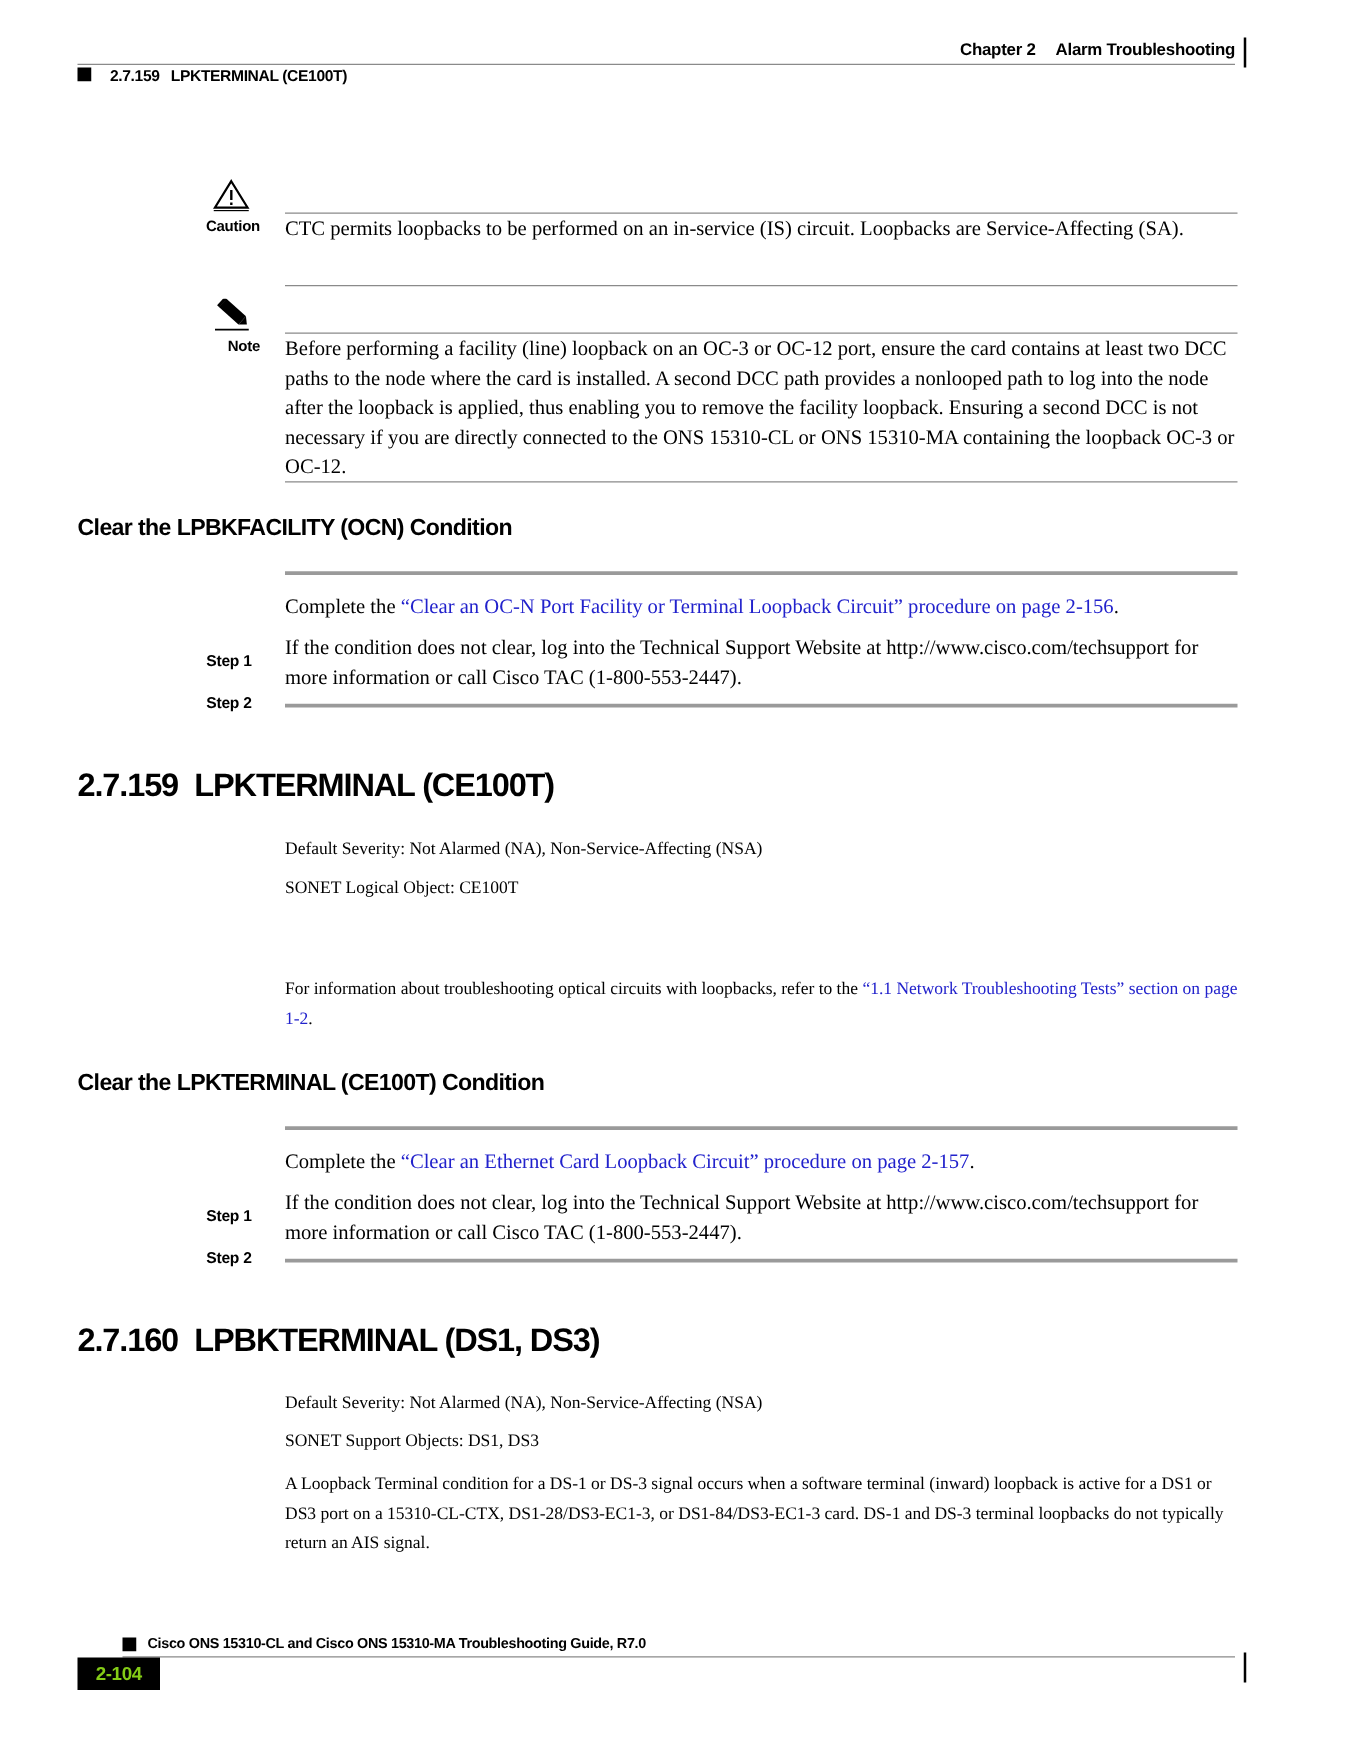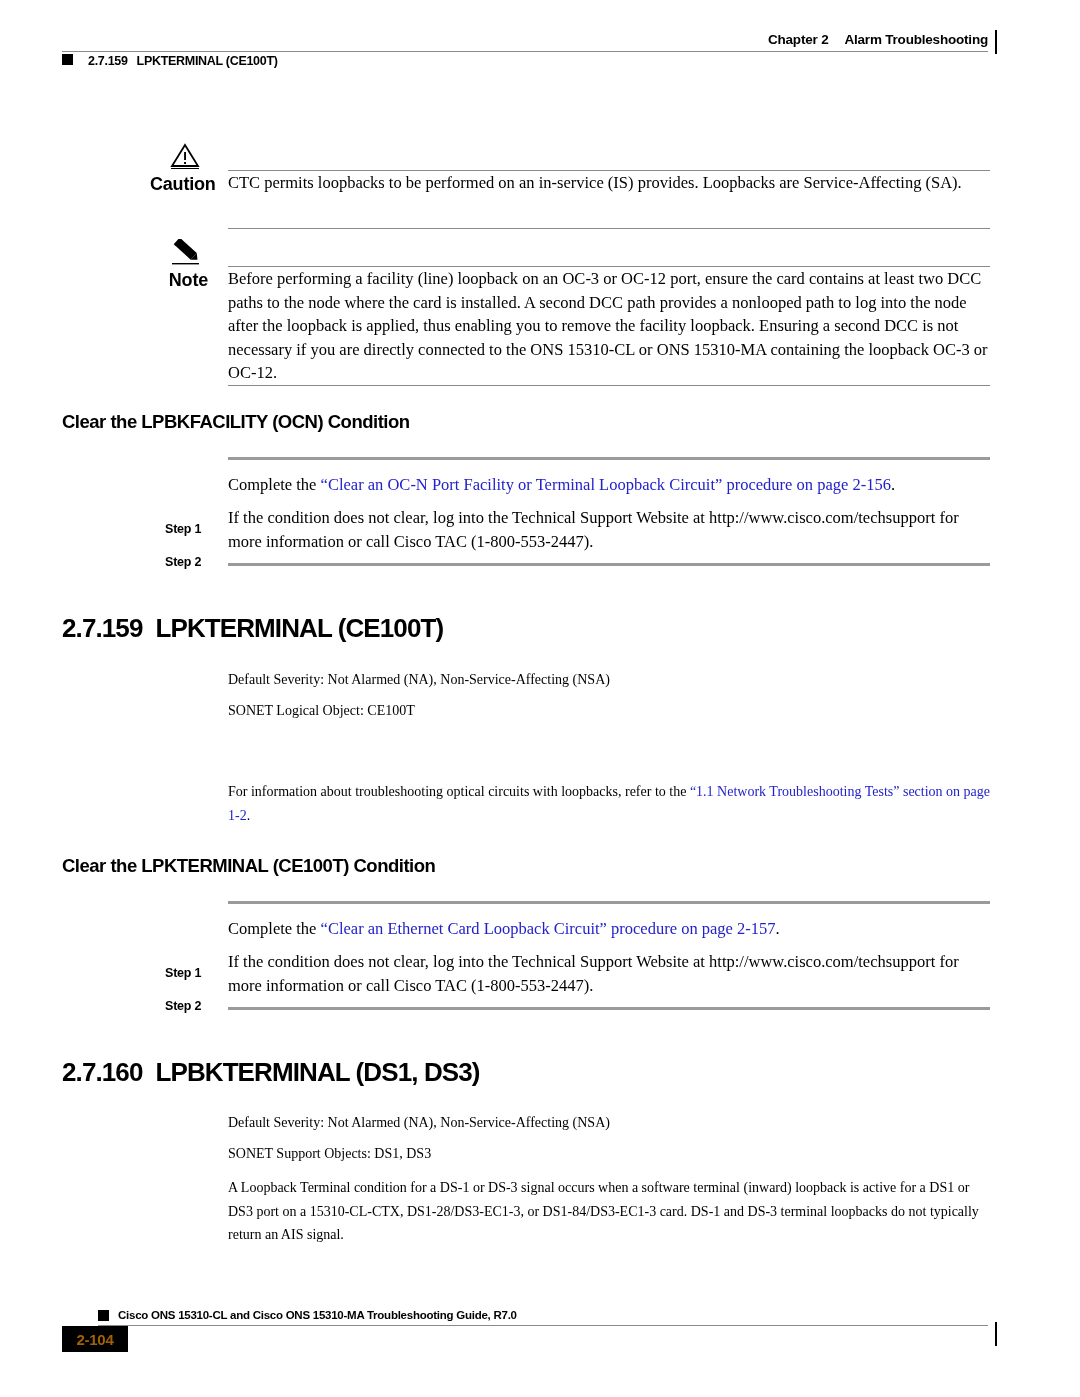--- a/index.html
+++ b/index.html
@@ -95,21 +95,21 @@
     top: 0;
     width: 30px;
     height: 26px;
   }
   .admon-icon svg { display: block; }
   .admon-label {
     position: absolute;
     left: 150px;
     font-family: "Liberation Sans", "DejaVu Sans", sans-serif;
     font-weight: bold;
-    font-size: 18px;
+    font-size: 12px;
     letter-spacing: -0.2px;
     text-align: right;
     width: 58px;
   }
   .admon-body {
     position: absolute;
     left: 228px;
     width: 762px;
     font-size: 16.5px;
     line-height: 23.5px;
@@ -224,21 +224,21 @@
     height: 24px;
     background: #000000;
   }
   .footer-pagebox {
     position: absolute;
     left: 62px;
     top: 1326px;
     width: 66px;
     height: 26px;
     background: #000000;
-    color: #a16207;
+    color: #84cc16;
     font-family: "Liberation Sans", "DejaVu Sans", sans-serif;
     font-weight: bold;
     font-size: 15px;
     letter-spacing: -0.3px;
     display: flex;
     align-items: center;
     justify-content: center;
   }
 </style>
 </head>
@@ -258,21 +258,21 @@
     <div class="admon-icon">
       <svg width="30" height="26" viewBox="0 0 30 26">
         <polygon points="15,2 28,23 2,23" fill="none" stroke="#000" stroke-width="1.8"></polygon>
         <rect x="14.1" y="9" width="1.9" height="8" fill="#000"></rect>
         <rect x="14.1" y="19" width="1.9" height="2" fill="#000"></rect>
         <rect x="1" y="25" width="28" height="1.4" fill="#000"></rect>
       </svg>
     </div>
     <div class="admon-label" style="top:31px;">Caution</div>
     <div class="admon-rule-top" style="top:27px;"></div>
-    <div class="admon-body" style="top:28px;">CTC permits loopbacks to be performed on an in-service (IS) provides. Loopbacks are Service-Affecting (SA).</div>
+    <div class="admon-body" style="top:28px;">CTC permits loopbacks to be performed on an in-service (IS) circuit. Loopbacks are Service-Affecting (SA).</div>
     <div class="admon-rule-bot" style="top:85px;"></div>
   </div>
 
   <div class="admon" style="top:239px;">
     <div class="admon-icon">
       <svg width="32" height="26" viewBox="0 0 32 26">
         <g transform="rotate(42 16 11)">
           <rect x="5" y="6" width="21" height="9" fill="#000"></rect>
           <polygon points="26,6 31,10.5 26,15" fill="#000"></polygon>
           <rect x="3" y="6" width="2.4" height="9" fill="#000"></rect>

